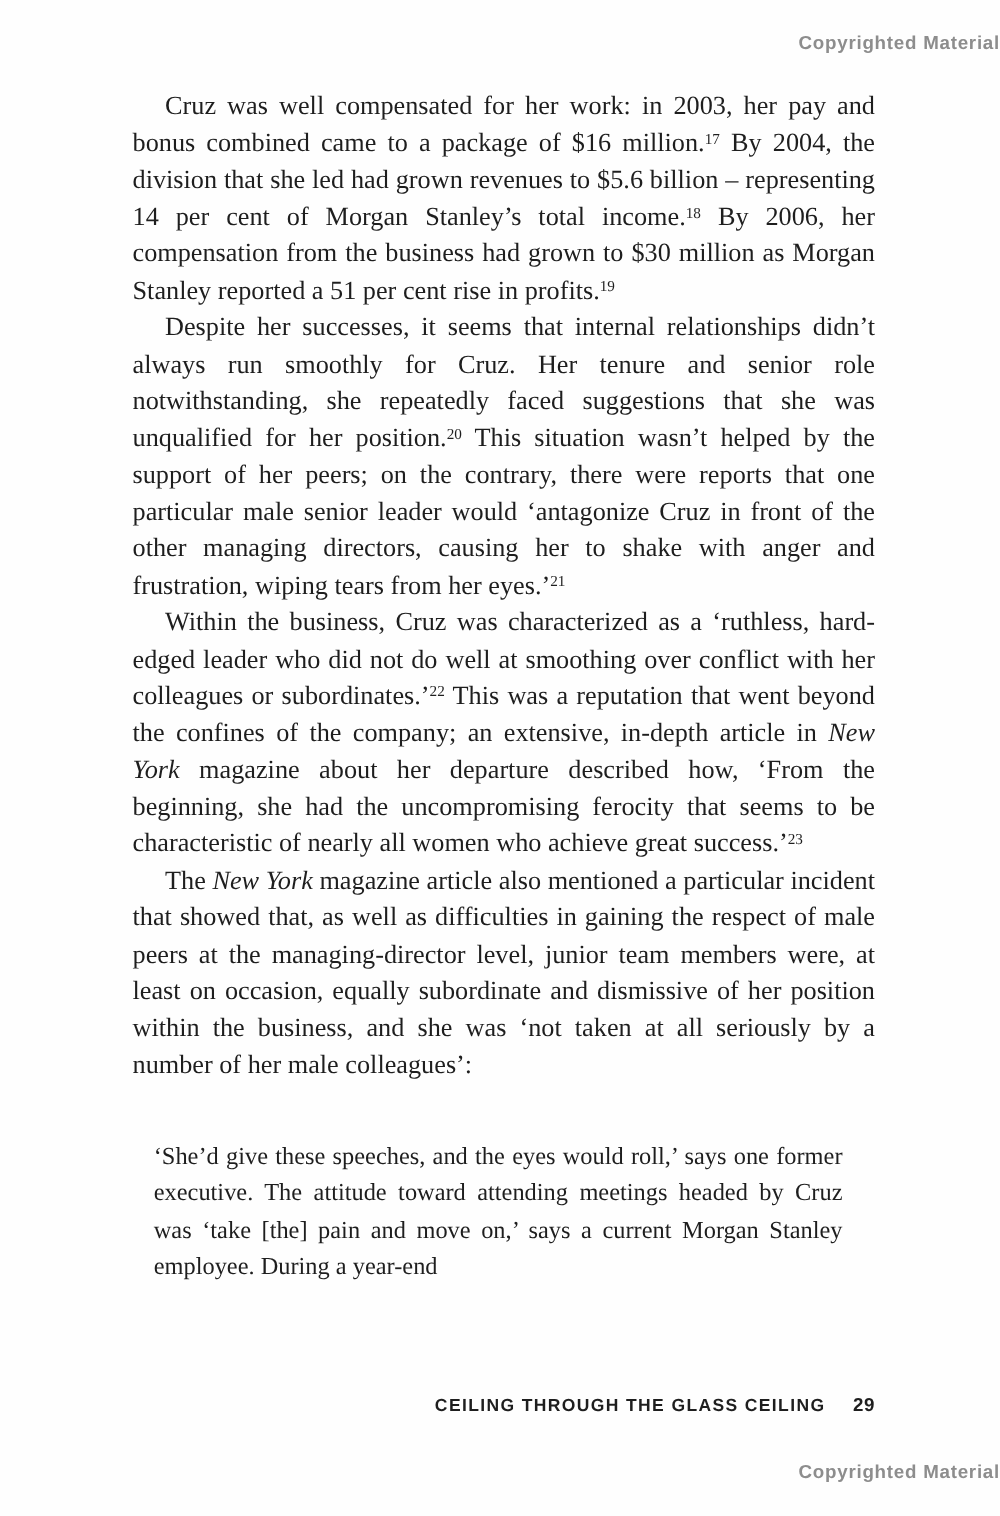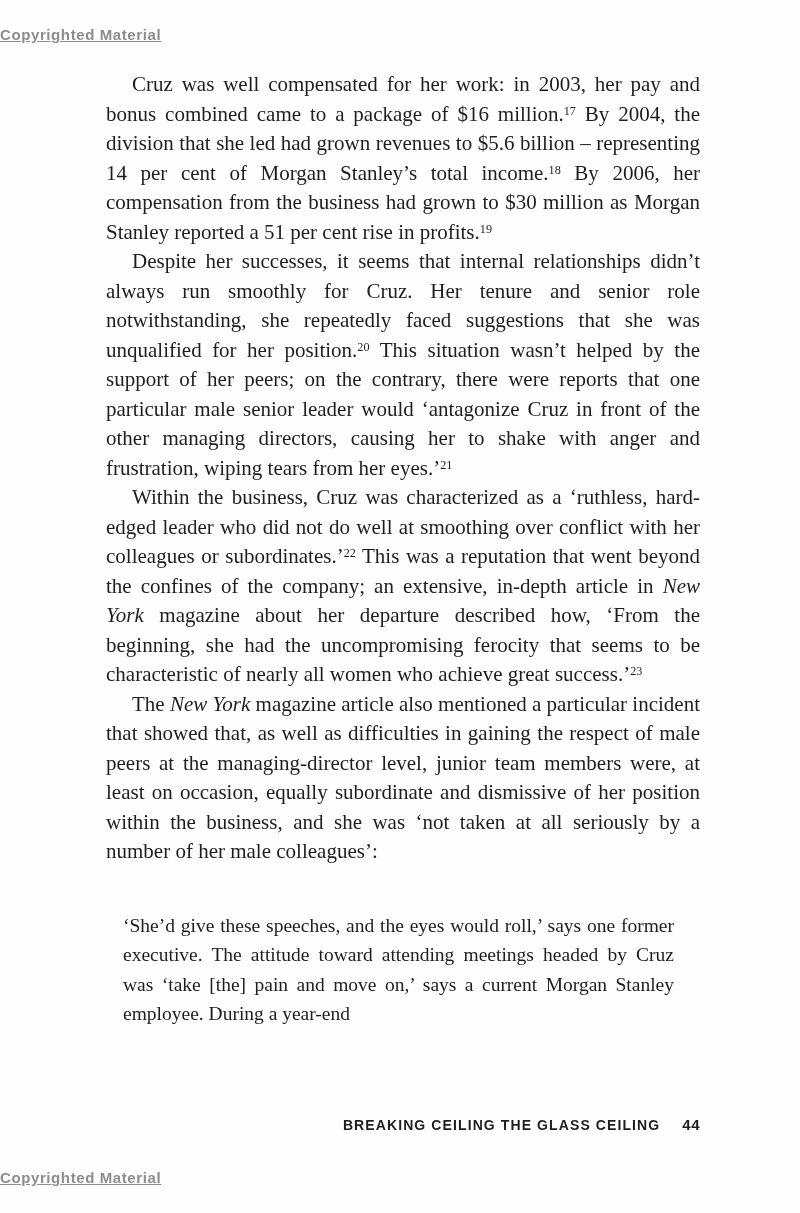--- a/index.html
+++ b/index.html
@@ -12,27 +12,26 @@
     width: 800px;
     height: 1213px;
     background: var(--page-bg, #fefefe);
     overflow: hidden;
     font-family: "Liberation Serif", serif;
   }
   .copyright-notice {
     position: absolute;
     left: 0;
     width: 100%;
-    text-align: left;
+    text-align: right;
     font-family: "Liberation Sans", sans-serif;
     font-size: 15px;
     font-weight: 600;
     letter-spacing: 0.6px;
     color: var(--notice-color, #8d8d8d);
-    text-decoration: underline;
   }
   .copyright-notice.top { top: 26px; }
   .copyright-notice.bottom { top: 1169px; }
 
   .text-block {
     position: absolute;
     left: 106px;
     top: 70px;
     width: 594px;
     color: var(--text-color, #1e1e1e);
@@ -94,18 +93,18 @@
 
   <main class="text-block">
       <p class="body-para"><span>Cruz was well compensated for her work: in 2003, her pay and bonus combined came to a package of $16 million.</span><sup class="fnref">17</sup><span> By 2004, the division that she led had grown revenues to $5.6 billion – representing 14 per cent of Morgan Stanley’s total income.</span><sup class="fnref">18</sup><span> By 2006, her compensation from the business had grown to $30 million as Morgan Stanley reported a 51 per cent rise in profits.</span><sup class="fnref">19</sup></p>
       <p class="body-para"><span>Despite her successes, it seems that internal relationships didn’t always run smoothly for Cruz. Her tenure and senior role notwithstanding, she repeatedly faced suggestions that she was unqualified for her position.</span><sup class="fnref">20</sup><span> This situation wasn’t helped by the support of her peers; on the contrary, there were reports that one particular male senior leader would ‘antagonize Cruz in front of the other managing directors, causing her to shake with anger and frustration, wiping tears from her eyes.’</span><sup class="fnref">21</sup></p>
       <p class="body-para"><span>Within the business, Cruz was characterized as a ‘ruthless, hard-edged leader who did not do well at smoothing over conflict with her colleagues or subordinates.’</span><sup class="fnref">22</sup><span> This was a reputation that went beyond the confines of the company; an extensive, in-depth article in </span><em>New York</em><span> magazine about her departure described how, ‘From the beginning, she had the uncompromising ferocity that seems to be characteristic of nearly all women who achieve great success.’</span><sup class="fnref">23</sup></p>
       <p class="body-para"><span>The </span><em>New York</em><span> magazine article also mentioned a particular incident that showed that, as well as difficulties in gaining the respect of male peers at the managing-director level, junior team members were, at least on occasion, equally subordinate and dismissive of her position within the business, and she was ‘not taken at all seriously by a number of her male colleagues’:</span></p>
       <p class="quote"><span>‘She’d give these speeches, and the eyes would roll,’ says one former executive. The attitude toward attending meetings headed by Cruz was ‘take [the] pain and move on,’ says a current Morgan Stanley employee. During a year-end</span></p>
     </main>
 
   <footer class="running-footer">
-    <span class="footer-title">BREAKING CEILING THE GLASS CEILING</span><span class="page-number">44</span>
+    <span class="footer-title">CEILING THROUGH THE GLASS CEILING</span><span class="page-number">29</span>
   </footer>
 
   <div class="copyright-notice bottom">Copyrighted Material</div>
 
 </div>
 
 </body></html>

